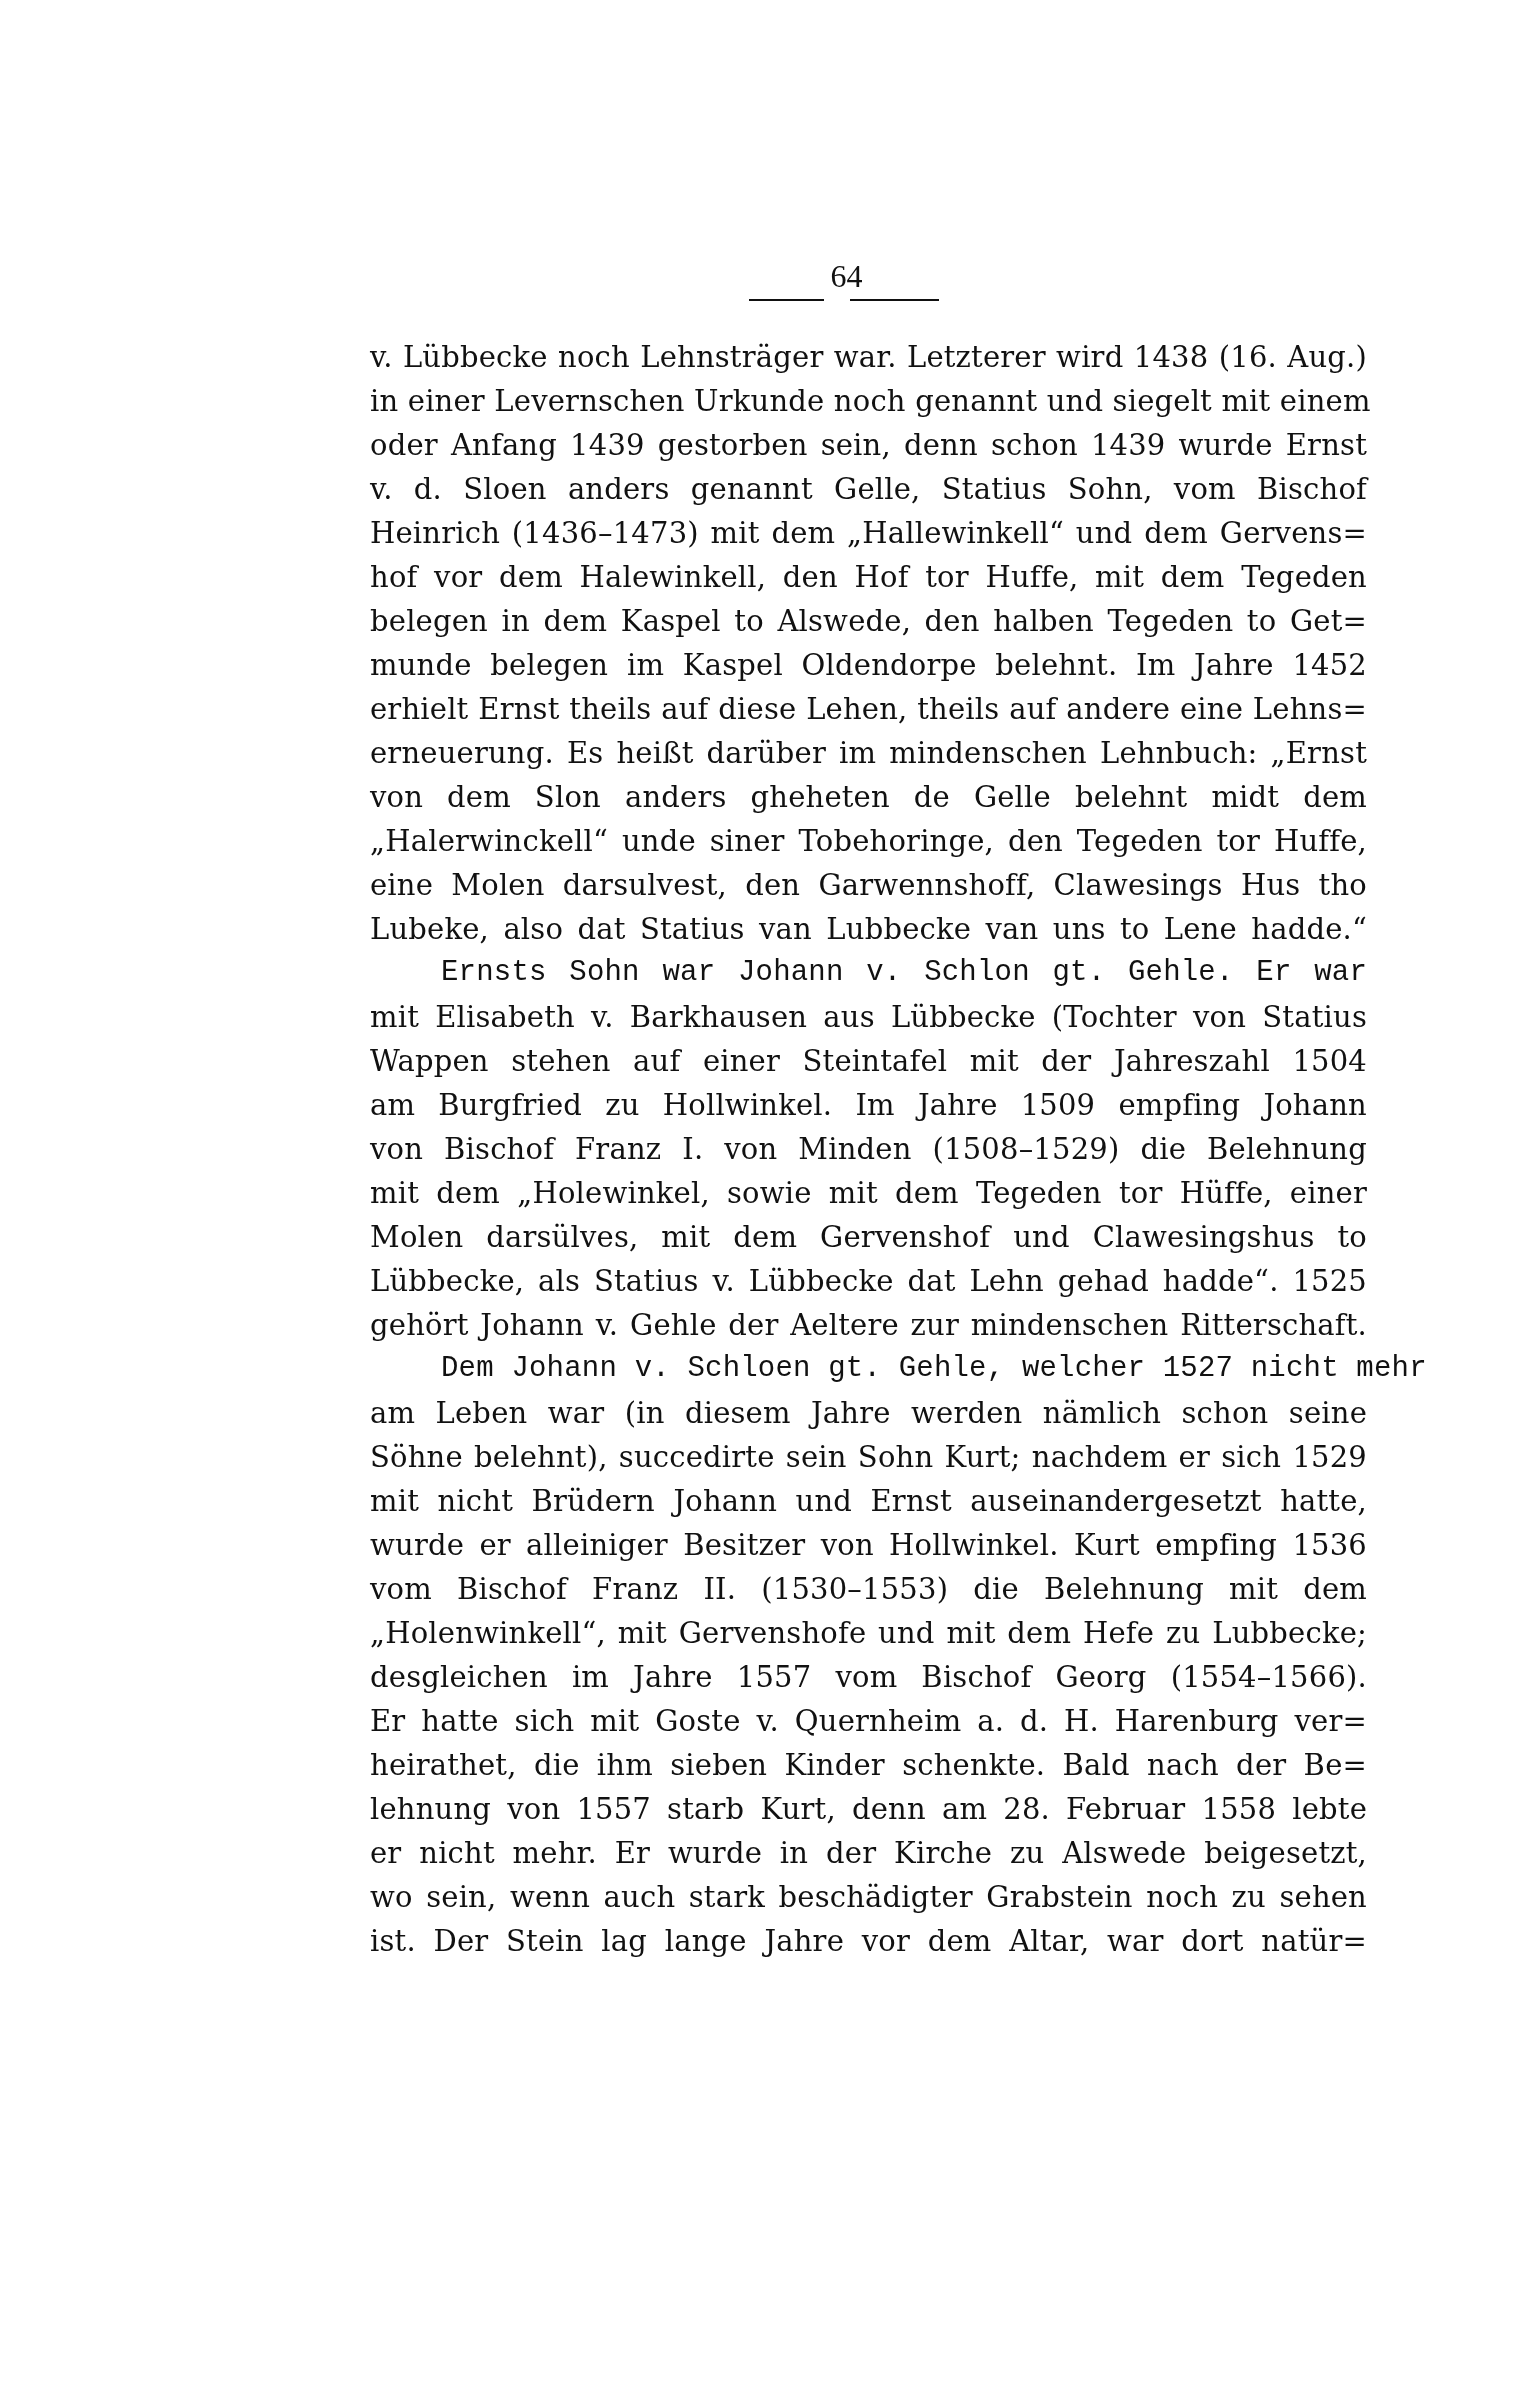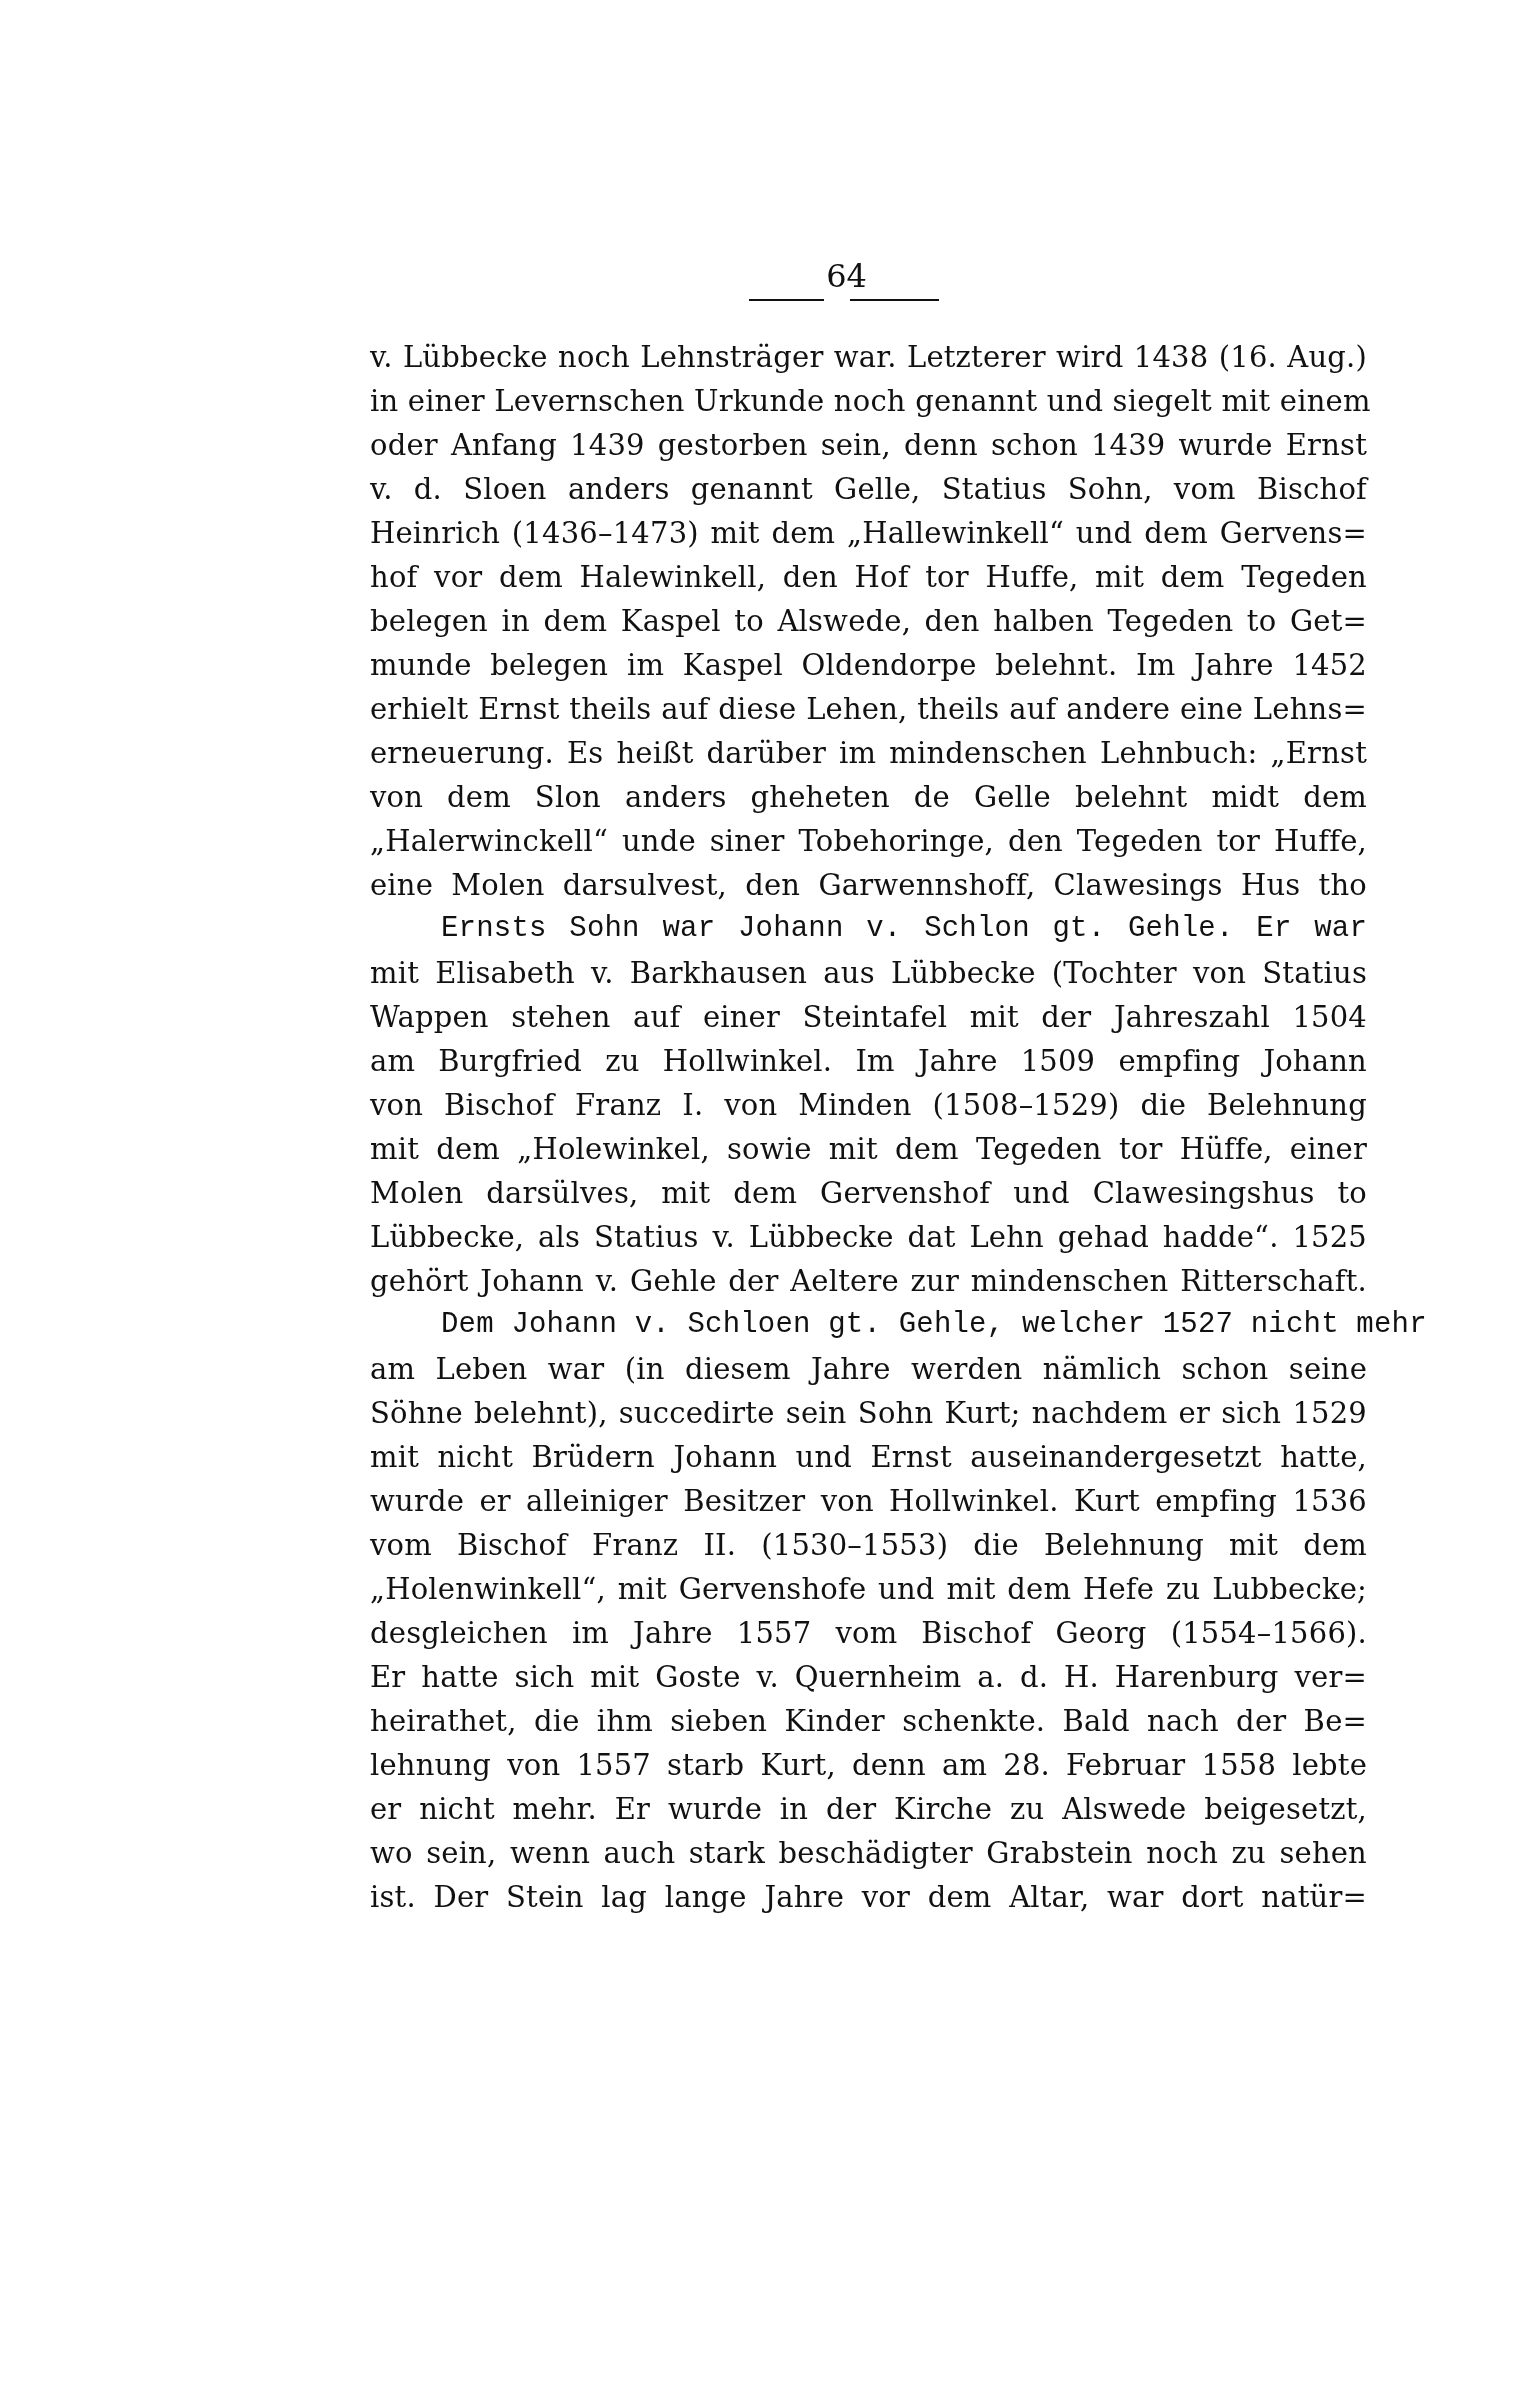--- a/index.html
+++ b/index.html
@@ -16,20 +16,21 @@
     font-family: "DejaVu Serif", "Liberation Serif", serif;
   }
   .page-number {
     position: absolute;
     left: 800px;
     width: 93px;
     top: 258px;
     text-align: center;
     font-size: 32px;
     line-height: 36px;
+    font-family: Liberation Serif, serif;
   }
   .header-rule {
     position: absolute;
     top: 299px;
     height: 1.8px;
     background: #111111;
   }
   .rule-left { left: 749px; width: 75px; }
   .rule-right { left: 850px; width: 89px; }
   .text-block {
@@ -69,20 +70,21 @@
       <span class="line">v. d. Sloen anders genannt Gelle, Statius Sohn, vom Bischof</span>
       <span class="line">Heinrich (1436–1473) mit dem „Hallewinkell“ und dem Gervens=</span>
       <span class="line">hof vor dem Halewinkell, den Hof tor Huffe, mit dem Tegeden</span>
       <span class="line">belegen in dem Kaspel to Alswede, den halben Tegeden to Get=</span>
       <span class="line">munde belegen im Kaspel Oldendorpe belehnt. Im Jahre 1452</span>
       <span class="line">erhielt Ernst theils auf diese Lehen, theils auf andere eine Lehns=</span>
       <span class="line">erneuerung. Es heißt darüber im mindenschen Lehnbuch: „Ernst</span>
       <span class="line">von dem Slon anders gheheten de Gelle belehnt midt dem</span>
       <span class="line">„Halerwinckell“ unde siner Tobehoringe, den Tegeden tor Huffe,</span>
       <span class="line">eine Molen darsulvest, den Garwennshoff, Clawesings Hus tho</span>
+      <span class="line">Lubeke, also dat Statius van Lubbecke van uns to Lene hadde.“</span>
       <span class="line indent">Ernsts Sohn war Johann v. Schlon gt. Gehle. Er war</span>
       <span class="line">mit Elisabeth v. Barkhausen aus Lübbecke (Tochter von Statius</span>
       <span class="line">Wappen stehen auf einer Steintafel mit der Jahreszahl 1504</span>
       <span class="line">am Burgfried zu Hollwinkel. Im Jahre 1509 empfing Johann</span>
       <span class="line">von Bischof Franz I. von Minden (1508–1529) die Belehnung</span>
       <span class="line">mit dem „Holewinkel, sowie mit dem Tegeden tor Hüffe, einer</span>
       <span class="line">Molen darsülves, mit dem Gervenshof und Clawesingshus to</span>
       <span class="line">Lübbecke, als Statius v. Lübbecke dat Lehn gehad hadde“. 1525</span>
       <span class="line">gehört Johann v. Gehle der Aeltere zur mindenschen Ritterschaft.</span>
       <span class="line indent">Dem Johann v. Schloen gt. Gehle, welcher 1527 nicht mehr</span>

